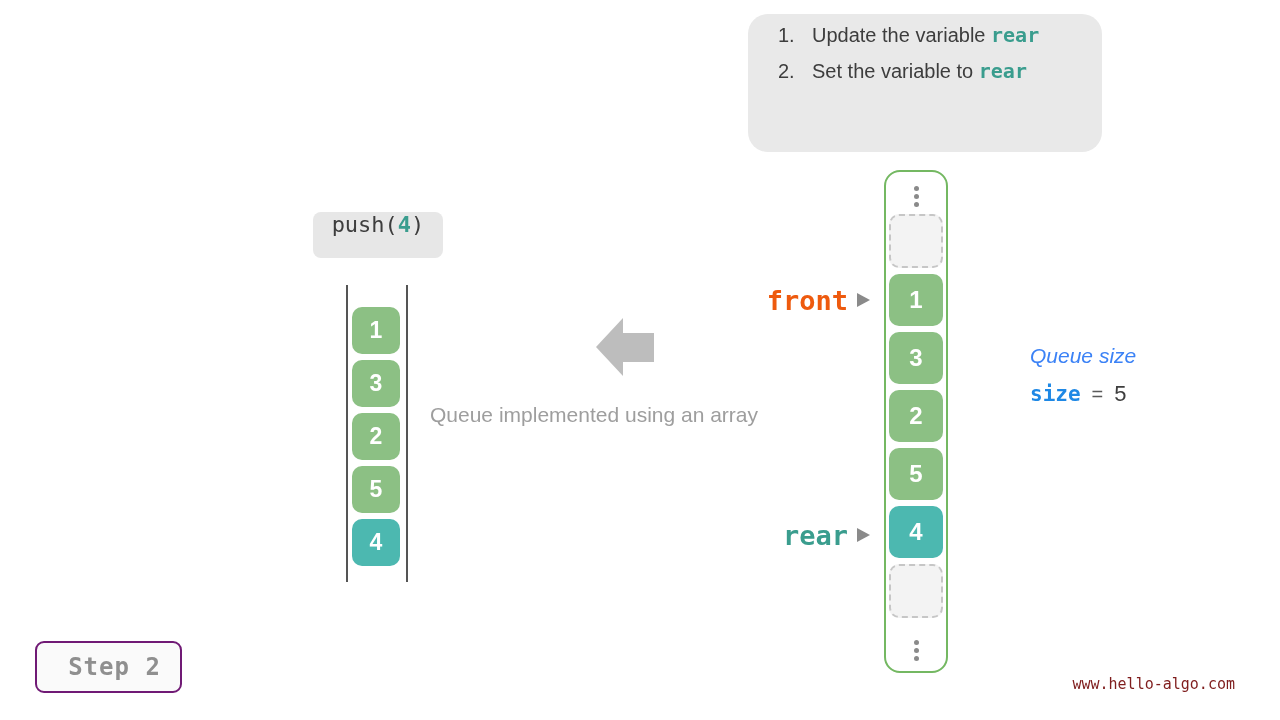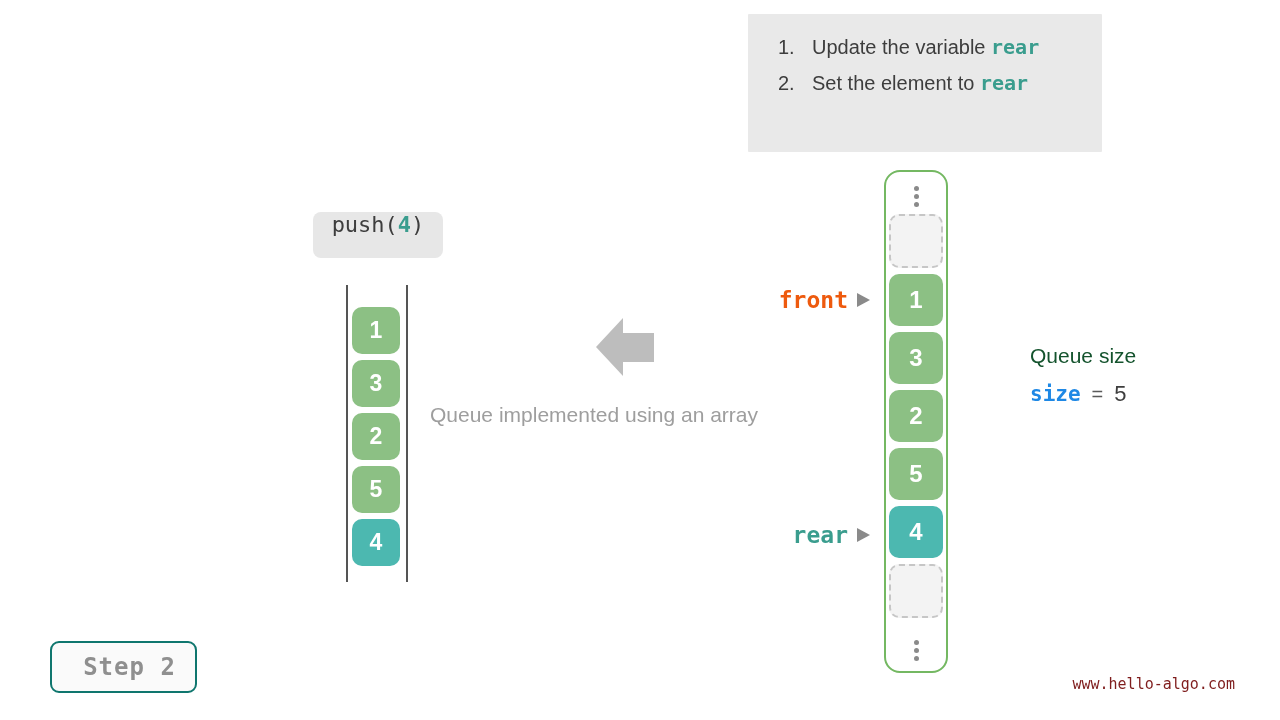--- a/index.html
+++ b/index.html
@@ -7,22 +7,22 @@
   body {
     position:relative;
     background:#ffffff;
     font-family:"Liberation Sans", sans-serif;
     overflow:hidden;
   }
 
   
   .instructions {
     position:absolute; left:748px; top:14px; width:354px; height:138px;
-    background:#e9e9e9; border-radius:1px;
-    padding:15px 0 0 30px;
+    background:#e9e9e9; border-radius:20px;
+    padding:3px 0 0 30px;
   }
   .instr-row {
     font-size:20px; color:#3d3d3d; line-height:36px; white-space:nowrap;
   }
   .instr-num { display:inline-block; width:34px; }
   .code { font-family:"DejaVu Sans Mono", monospace; font-weight:bold; }
   .code.teal { color:var(--code-teal, #3a9d8e); }
   .code.blue { color:var(--code-blue, #1e88e5); }
 
   
@@ -92,70 +92,70 @@
     background:var(--box-green, #8cc084); color:#ffffff;
     display:flex; align-items:center; justify-content:center;
     font-size:24px; font-weight:bold;
   }
   .cell.teal { background:var(--box-teal, #4cb8b0); }
 
   
   .pointer-row {
     position:absolute; width:140px; height:28px;
     display:flex; align-items:center; justify-content:flex-end; gap:9px;
-    font-family:"DejaVu Sans Mono", monospace; font-weight:bold; font-size:23px;
+    font-family:"DejaVu Sans Mono", monospace; font-weight:bold; font-size:27px;
   }
   .pointer-row.front { left:730px; top:286px; color:var(--front-orange, #ee5a0e); }
   .pointer-row.rear  { left:730px; top:521px; color:var(--code-teal, #3a9d8e); }
   .tri {
     width:0; height:0;
     border-top:7px solid transparent; border-bottom:7px solid transparent;
     border-left:13px solid #8a8a8a;
   }
 
   
   .qsize-title {
     position:absolute; left:1030px; top:344px;
-    font-size:21px; color:#14532d;
+    font-size:21px; color:#3b82f6;font-style:italic;
   }
   .qsize-expr {
     position:absolute; left:1030px; top:381px;
     font-size:21px; color:#3d3d3d; display:flex; align-items:baseline;
   }
   .qsize-expr .var {
     font-family:"DejaVu Sans Mono", monospace; font-weight:bold;
     color:var(--code-blue, #1e88e5);
   }
   .qsize-expr .op { margin:0 11px; color:#5a5a5a; font-size:20px; }
   .qsize-expr .num { font-size:22px; }
 
   
   .step-box {
-    position:absolute; left:50px; top:641px; width:147px; height:52px;
-    border:2px solid #0f766e; border-radius:9px; background:#fafafa;
+    position:absolute; left:35px; top:641px; width:147px; height:52px;
+    border:2px solid #701a75; border-radius:9px; background:#fafafa;
     display:flex; align-items:center; justify-content:center;
     font-family:"DejaVu Sans Mono", monospace; font-weight:bold;
     font-size:24px; color:#8f8f8f; letter-spacing:1px;padding-left:12px;
   }
 
   
   .watermark {
     position:absolute; right:45px; top:675px;
     font-family:"DejaVu Sans Mono", monospace; font-size:15px; color:#7f1d1d;
   }
 </style>
 </head>
 <body>
 
 <div class="instructions">
   <div class="instr-row">
     <span class="instr-num">1.</span><span>Update the variable </span><span class="code teal">rear</span><span></span>
   </div>
   <div class="instr-row">
-    <span class="instr-num">2.</span><span>Set the element to </span><span class="code teal">rear</span><span></span>
+    <span class="instr-num">2.</span><span>Set the variable to </span><span class="code teal">rear</span><span></span>
   </div>
 </div>
 
 <div class="push-label">
   <span>push(</span>
     <span class="val">4</span>
     <span>)</span>
 </div>
 
 <div class="stack-line left"></div>

